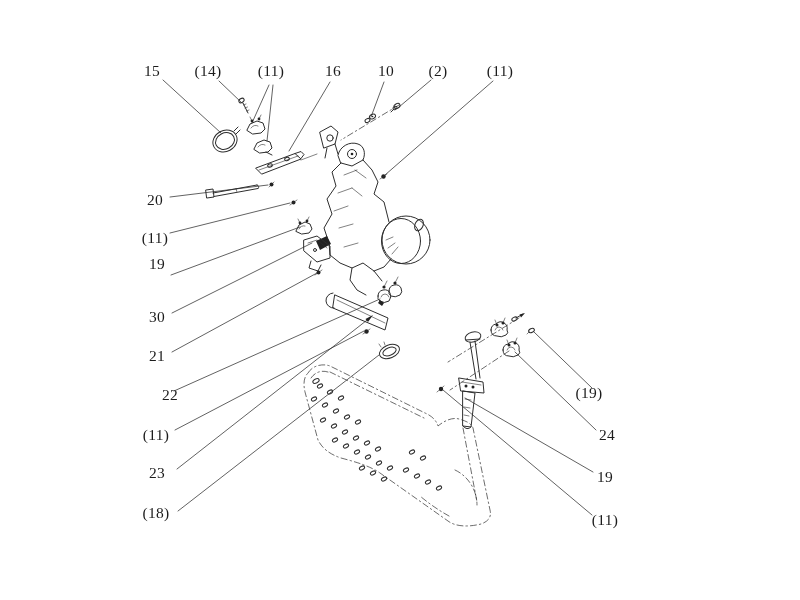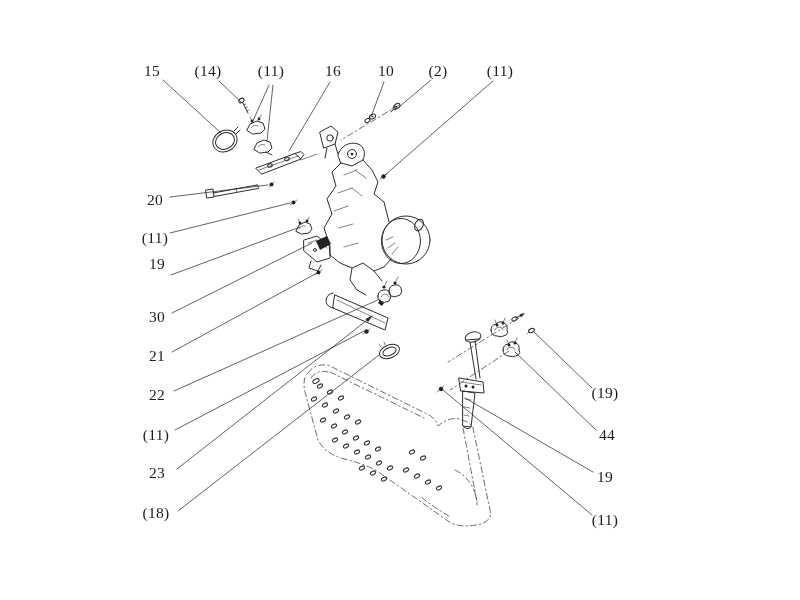--- a/index.html
+++ b/index.html
@@ -273,23 +273,23 @@
   <span class="lbl" style="left:271px;top:71px">(11)</span>
   <span class="lbl" style="left:333px;top:71px">16</span>
   <span class="lbl" style="left:386px;top:71px">10</span>
   <span class="lbl" style="left:438px;top:71px">(2)</span>
   <span class="lbl" style="left:500px;top:71px">(11)</span>
   <span class="lbl" style="left:155px;top:200px">20</span>
   <span class="lbl" style="left:155px;top:238px">(11)</span>
   <span class="lbl" style="left:157px;top:264px">19</span>
   <span class="lbl" style="left:157px;top:317px">30</span>
   <span class="lbl" style="left:157px;top:356px">21</span>
-  <span class="lbl" style="left:157px;top:395px">22</span>
+  <span class="lbl" style="left:170px;top:395px">22</span>
   <span class="lbl" style="left:156px;top:435px">(11)</span>
   <span class="lbl" style="left:157px;top:473px">23</span>
   <span class="lbl" style="left:156px;top:513px">(18)</span>
-  <span class="lbl" style="left:605px;top:393px">(19)</span>
-  <span class="lbl" style="left:607px;top:435px">44</span>
+  <span class="lbl" style="left:589px;top:393px">(19)</span>
+  <span class="lbl" style="left:607px;top:435px">24</span>
   <span class="lbl" style="left:605px;top:477px">19</span>
   <span class="lbl" style="left:605px;top:520px">(11)</span>
 </div>
 
 </div>
 
 </body></html>

